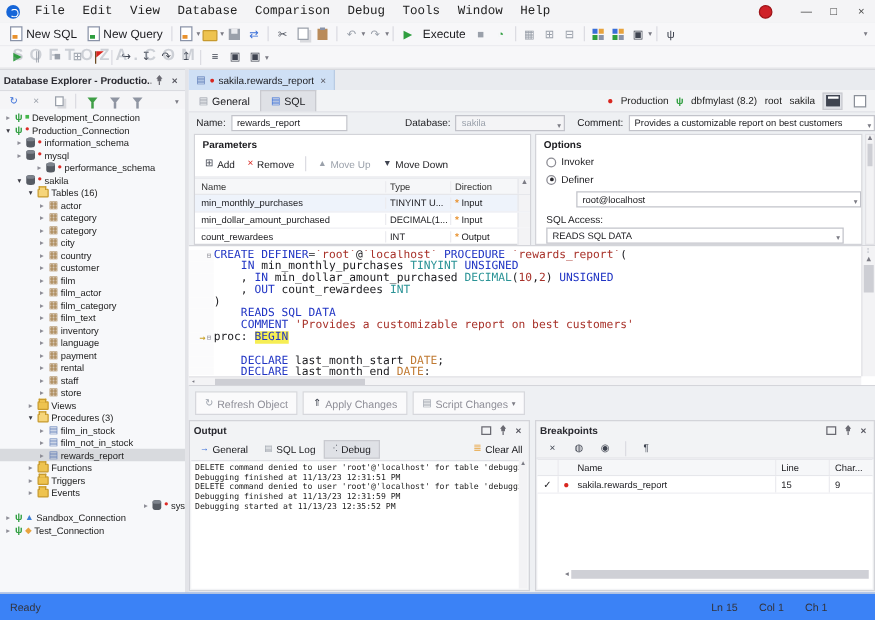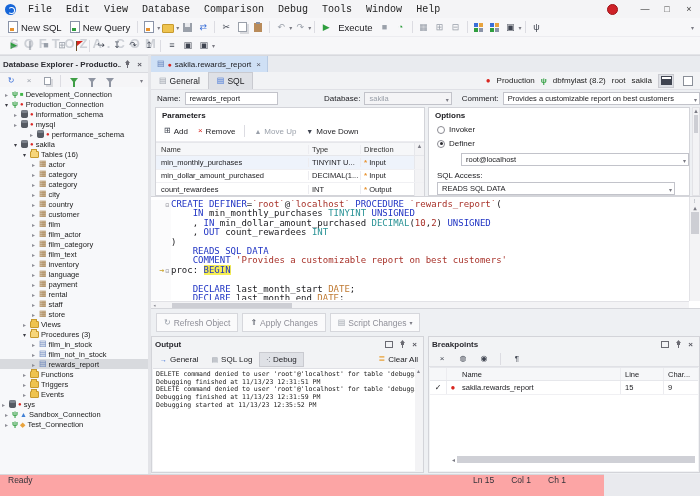--- a/index.html
+++ b/index.html
@@ -140,21 +140,21 @@
   .bc-chk{width:16px;flex:0 0 16px;text-align:center;border-right:1px solid #ececf0;align-self:stretch;display:flex;align-items:center;justify-content:center;}
   .bc-ic{width:12px;flex:0 0 12px;text-align:center;}
   .bc-name{flex:1;padding-left:3px;border-right:1px solid #ececf0;overflow:hidden;white-space:nowrap;align-self:stretch;display:flex;align-items:center;}
   .bc-line{width:38px;flex:0 0 38px;padding-left:4px;border-right:1px solid #ececf0;align-self:stretch;display:flex;align-items:center;}
   .bc-char{width:30px;flex:0 0 30px;padding-left:4px;align-self:stretch;display:flex;align-items:center;overflow:hidden;white-space:nowrap;}
   #bpbody{position:absolute;left:1px;right:1px;top:30px;bottom:1px;background:#fff;}
   #bphs{position:absolute;left:22px;right:3px;bottom:8px;height:8px;display:flex;align-items:center;}
   #bphs .harr{font-size:6px;color:#7b7b84;padding-right:2px;}
   #bphs .thumb{flex:1;height:7px;background:#cfd0d6;}
   
-  #statusbar{left:0;top:474px;width:604px;height:22px;background:#fca5a5;border-top:1px solid #d8d8dc;display:flex;align-items:flex-start;font-size:8.5px;color:#33333a;box-sizing:border-box;}
+  #statusbar{left:0;top:474px;width:700px;height:22px;background:#3b82f6;border-top:1px solid #d8d8dc;display:flex;align-items:center;font-size:8.5px;color:#33333a;box-sizing:border-box;}
   #statusleft{padding-left:8px;}
   #statusright{margin-left:auto;display:flex;gap:17px;margin-right:38px;}
 </style>
 </head>
 <body>
 
 <div id="w">
 
   <div id="menubar" class="abs">
     <span class="logo"></span>
@@ -491,21 +491,21 @@
         <div class="tree-row" style="padding-left: 21px;">
           <span class="tw">▸</span>
           <span class="ic-fold"></span>
           <span class="tl">Triggers</span>
         </div>
         <div class="tree-row" style="padding-left: 21px;">
           <span class="tw">▸</span>
           <span class="ic-fold"></span>
           <span class="tl">Events</span>
         </div>
-        <div class="tree-row" style="">
+        <div class="tree-row" style=" justify-content: flex-end;">
           <span class="tw">▸</span>
           <span class="ic-db"></span>
           <span class="st ci">●</span>
           <span class="tl">sys</span>
         </div>
         <div class="tree-row" style="padding-left: 3px;">
           <span class="tw">▸</span>
           <span class="ic-plug">ψ</span>
           <span class="st tr">▲</span>
           <span class="tl">Sandbox_Connection</span>

